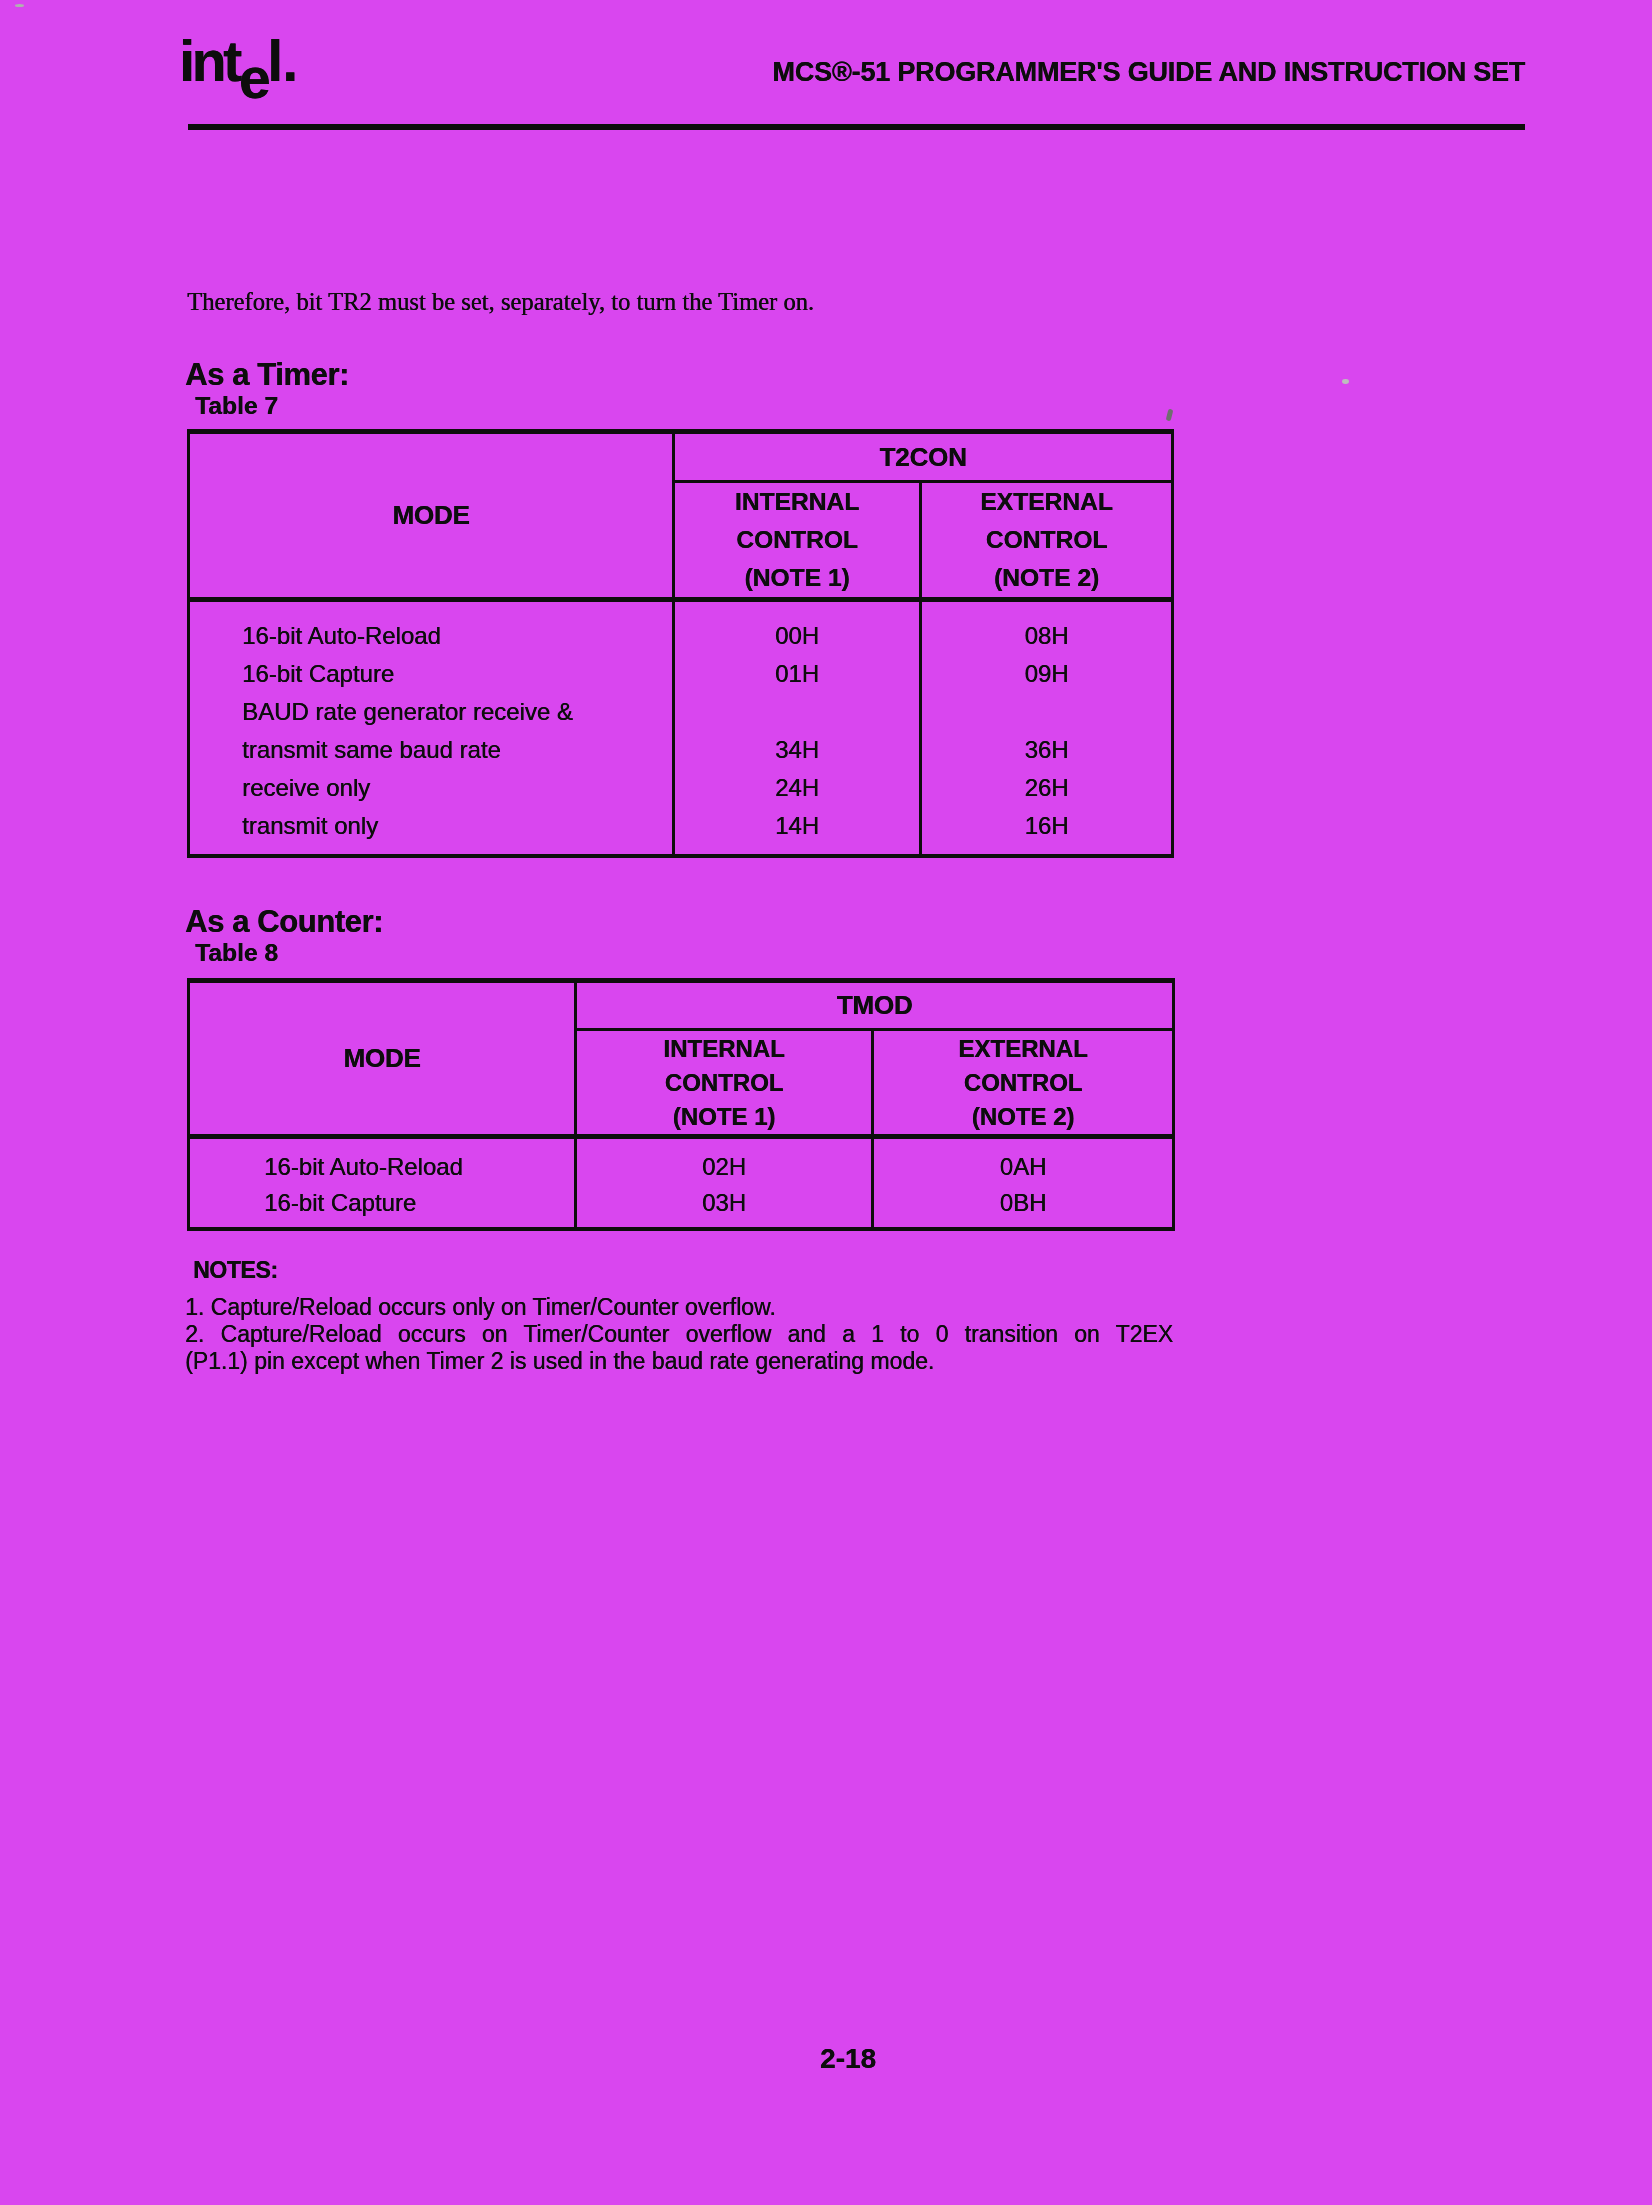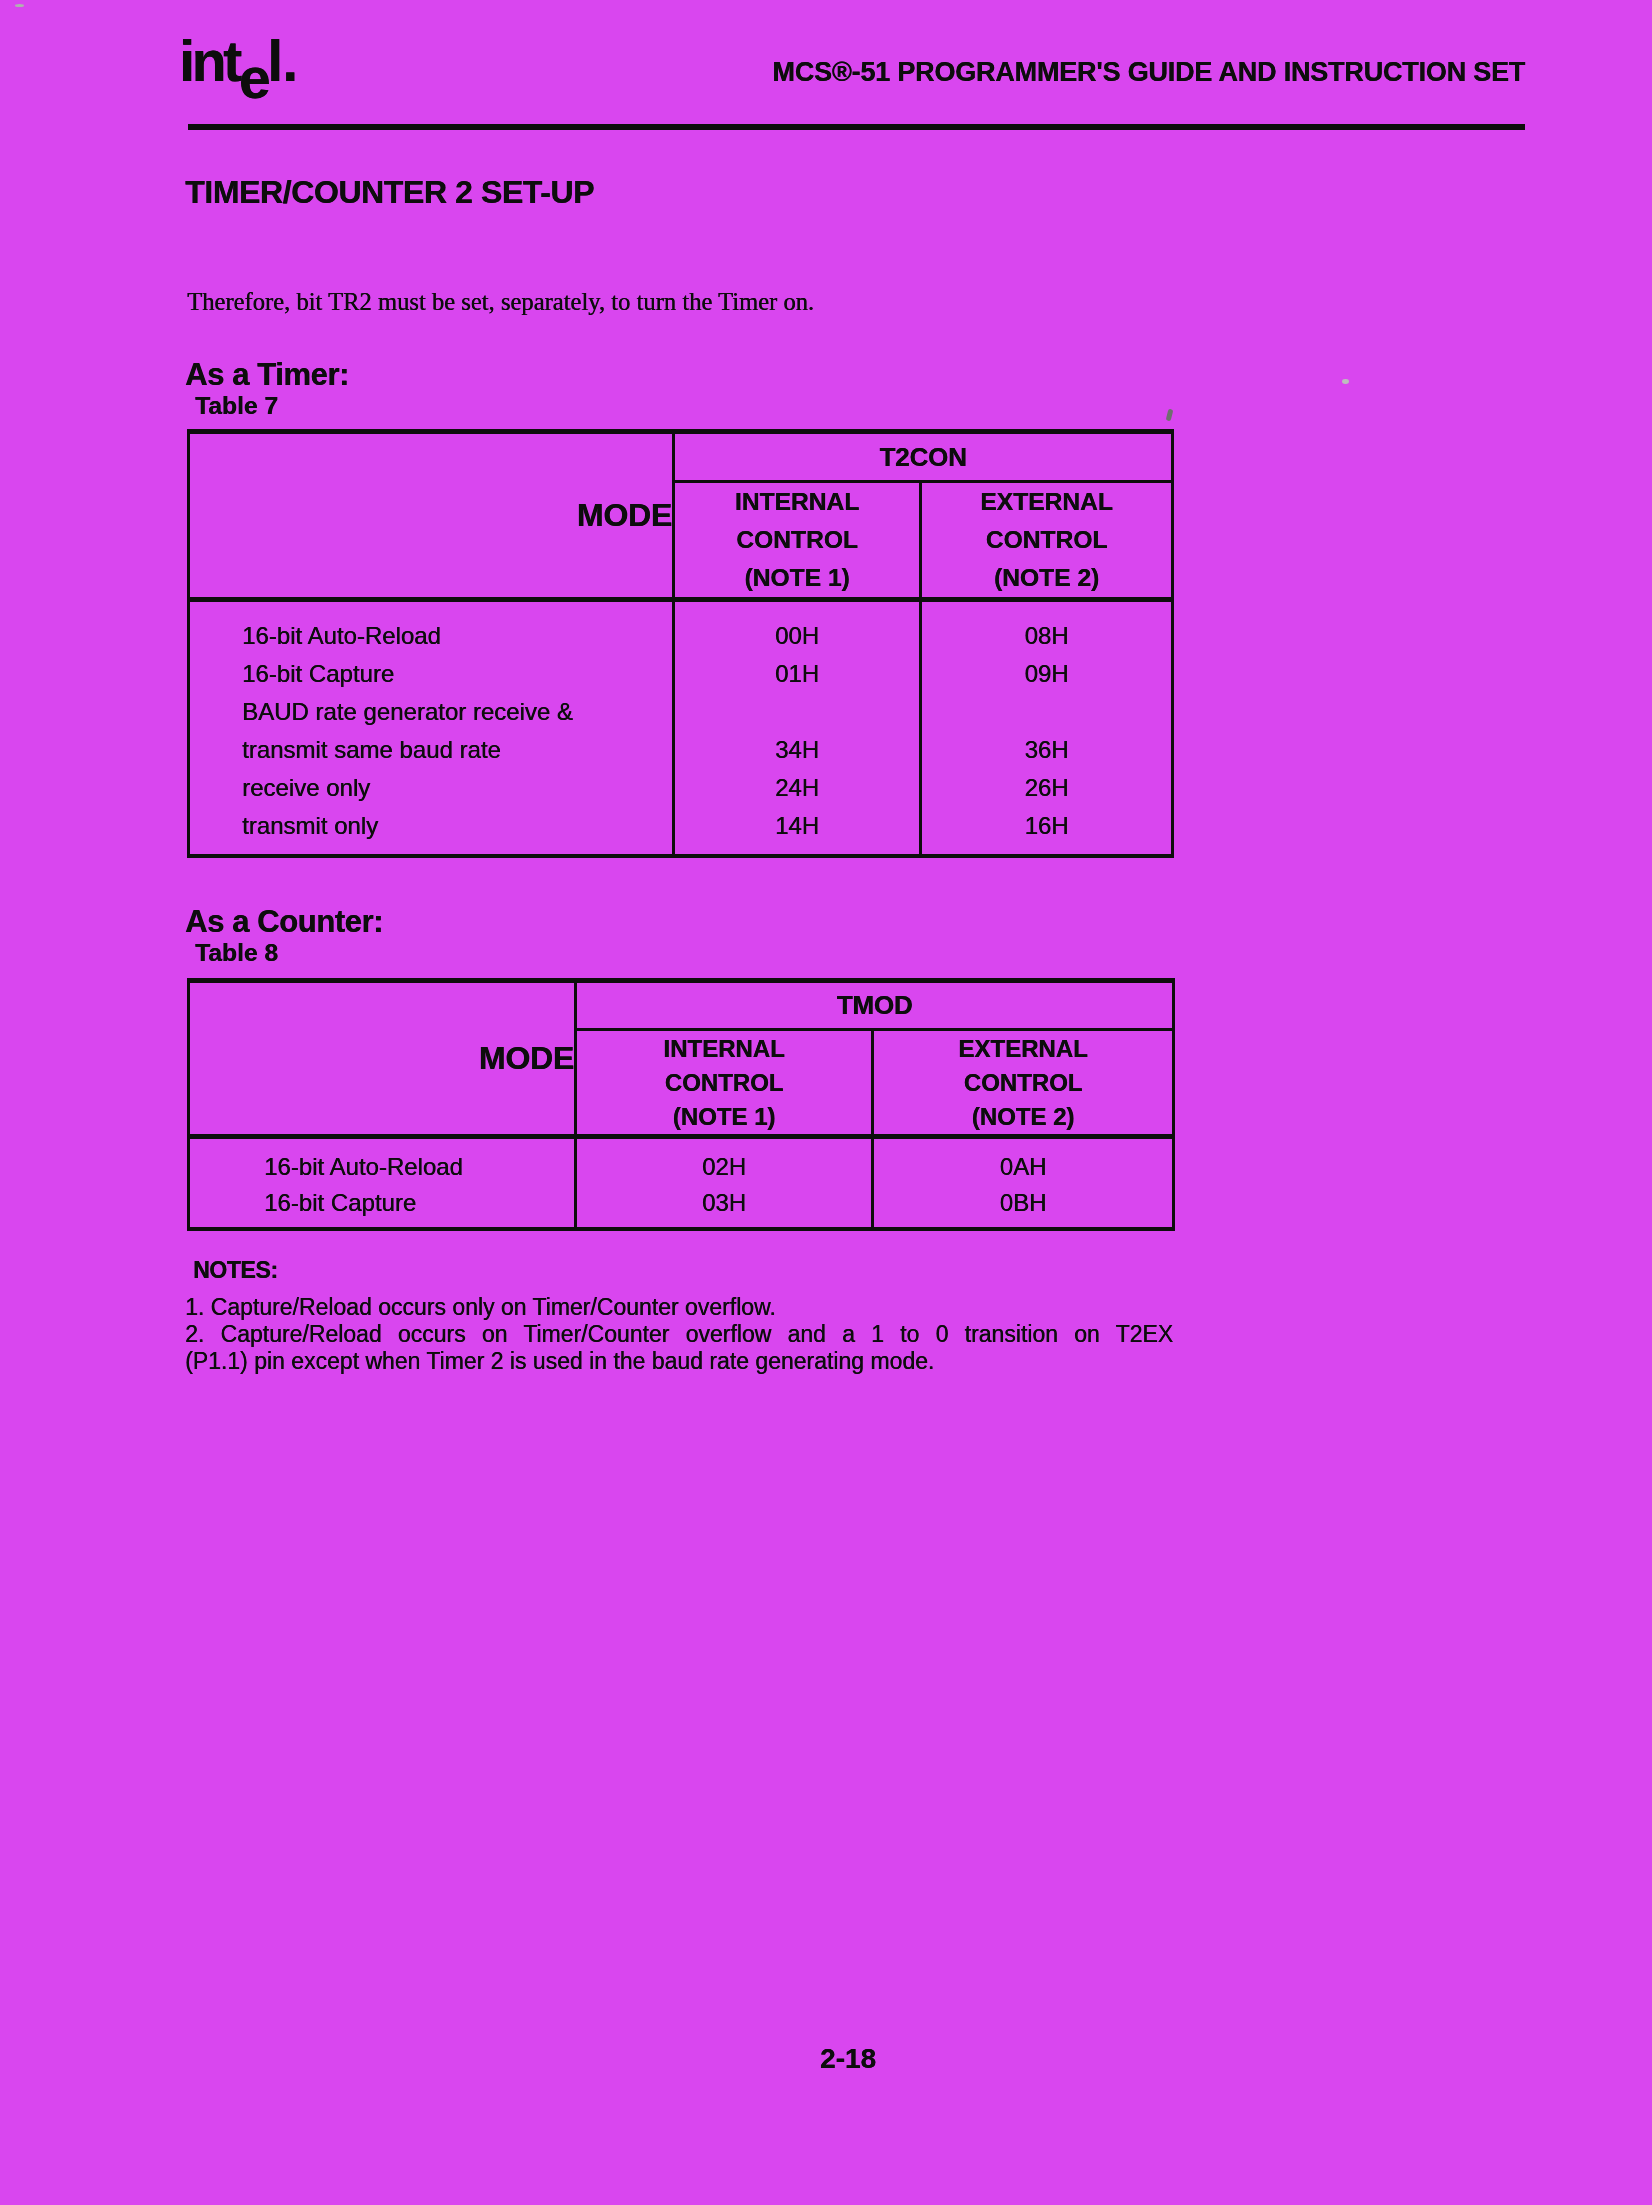--- a/index.html
+++ b/index.html
@@ -120,23 +120,22 @@
   .t7 col.col-int  { width: 247px; }
   .t7 col.col-ext  { width: 252px; }
   .t8 col.col-mode { width: 387px; }
   .t8 col.col-int  { width: 297px; }
   .t8 col.col-ext  { width: 301px; }
 
   .doc-table th { font-weight: bold; padding: 0; vertical-align: middle; text-align: center; }
   .doc-table .mode-h {
     border-right: 3.3px solid #0d0d0d;
     border-bottom: 5.7px solid #0d0d0d;
-    font-size: 32px;
+    font-size: 26px;
     letter-spacing: -0.2px;
-    text-align: right;
   }
   .doc-table .reg-h {
     border-bottom: 3.3px solid #0d0d0d;
     font-size: 26px;
     letter-spacing: -0.2px;
   }
   .doc-table .sub-h {
     border-bottom: 5.7px solid #0d0d0d;
     white-space: pre-line;
     font-size: 24.6px;
@@ -205,21 +204,20 @@
   <span class="speck s1"></span>
   <span class="speck s2"></span>
   <span class="speck s3"></span>
 
   <header>
     <div class="logo"><span>int</span><span class="logo-e">e</span><span>l</span><span class="logo-dot">.</span></div>
     <div class="header-title">MCS®-51 PROGRAMMER'S GUIDE AND INSTRUCTION SET</div>
     <div class="header-rule"></div>
   </header>
 
-  <h1 class="section-title">TIMER/COUNTER 2 SET-UP</h1>
 
   <p class="intro l2">Therefore, bit TR2 must be set, separately, to turn the Timer on.</p>
 
   <h2 class="sub-heading timer">As a Timer:</h2>
   <div class="table-caption cap7">Table 7</div>
 
   <table class="doc-table t7">
     <colgroup>
         <col class="col-mode">
         <col class="col-int">

